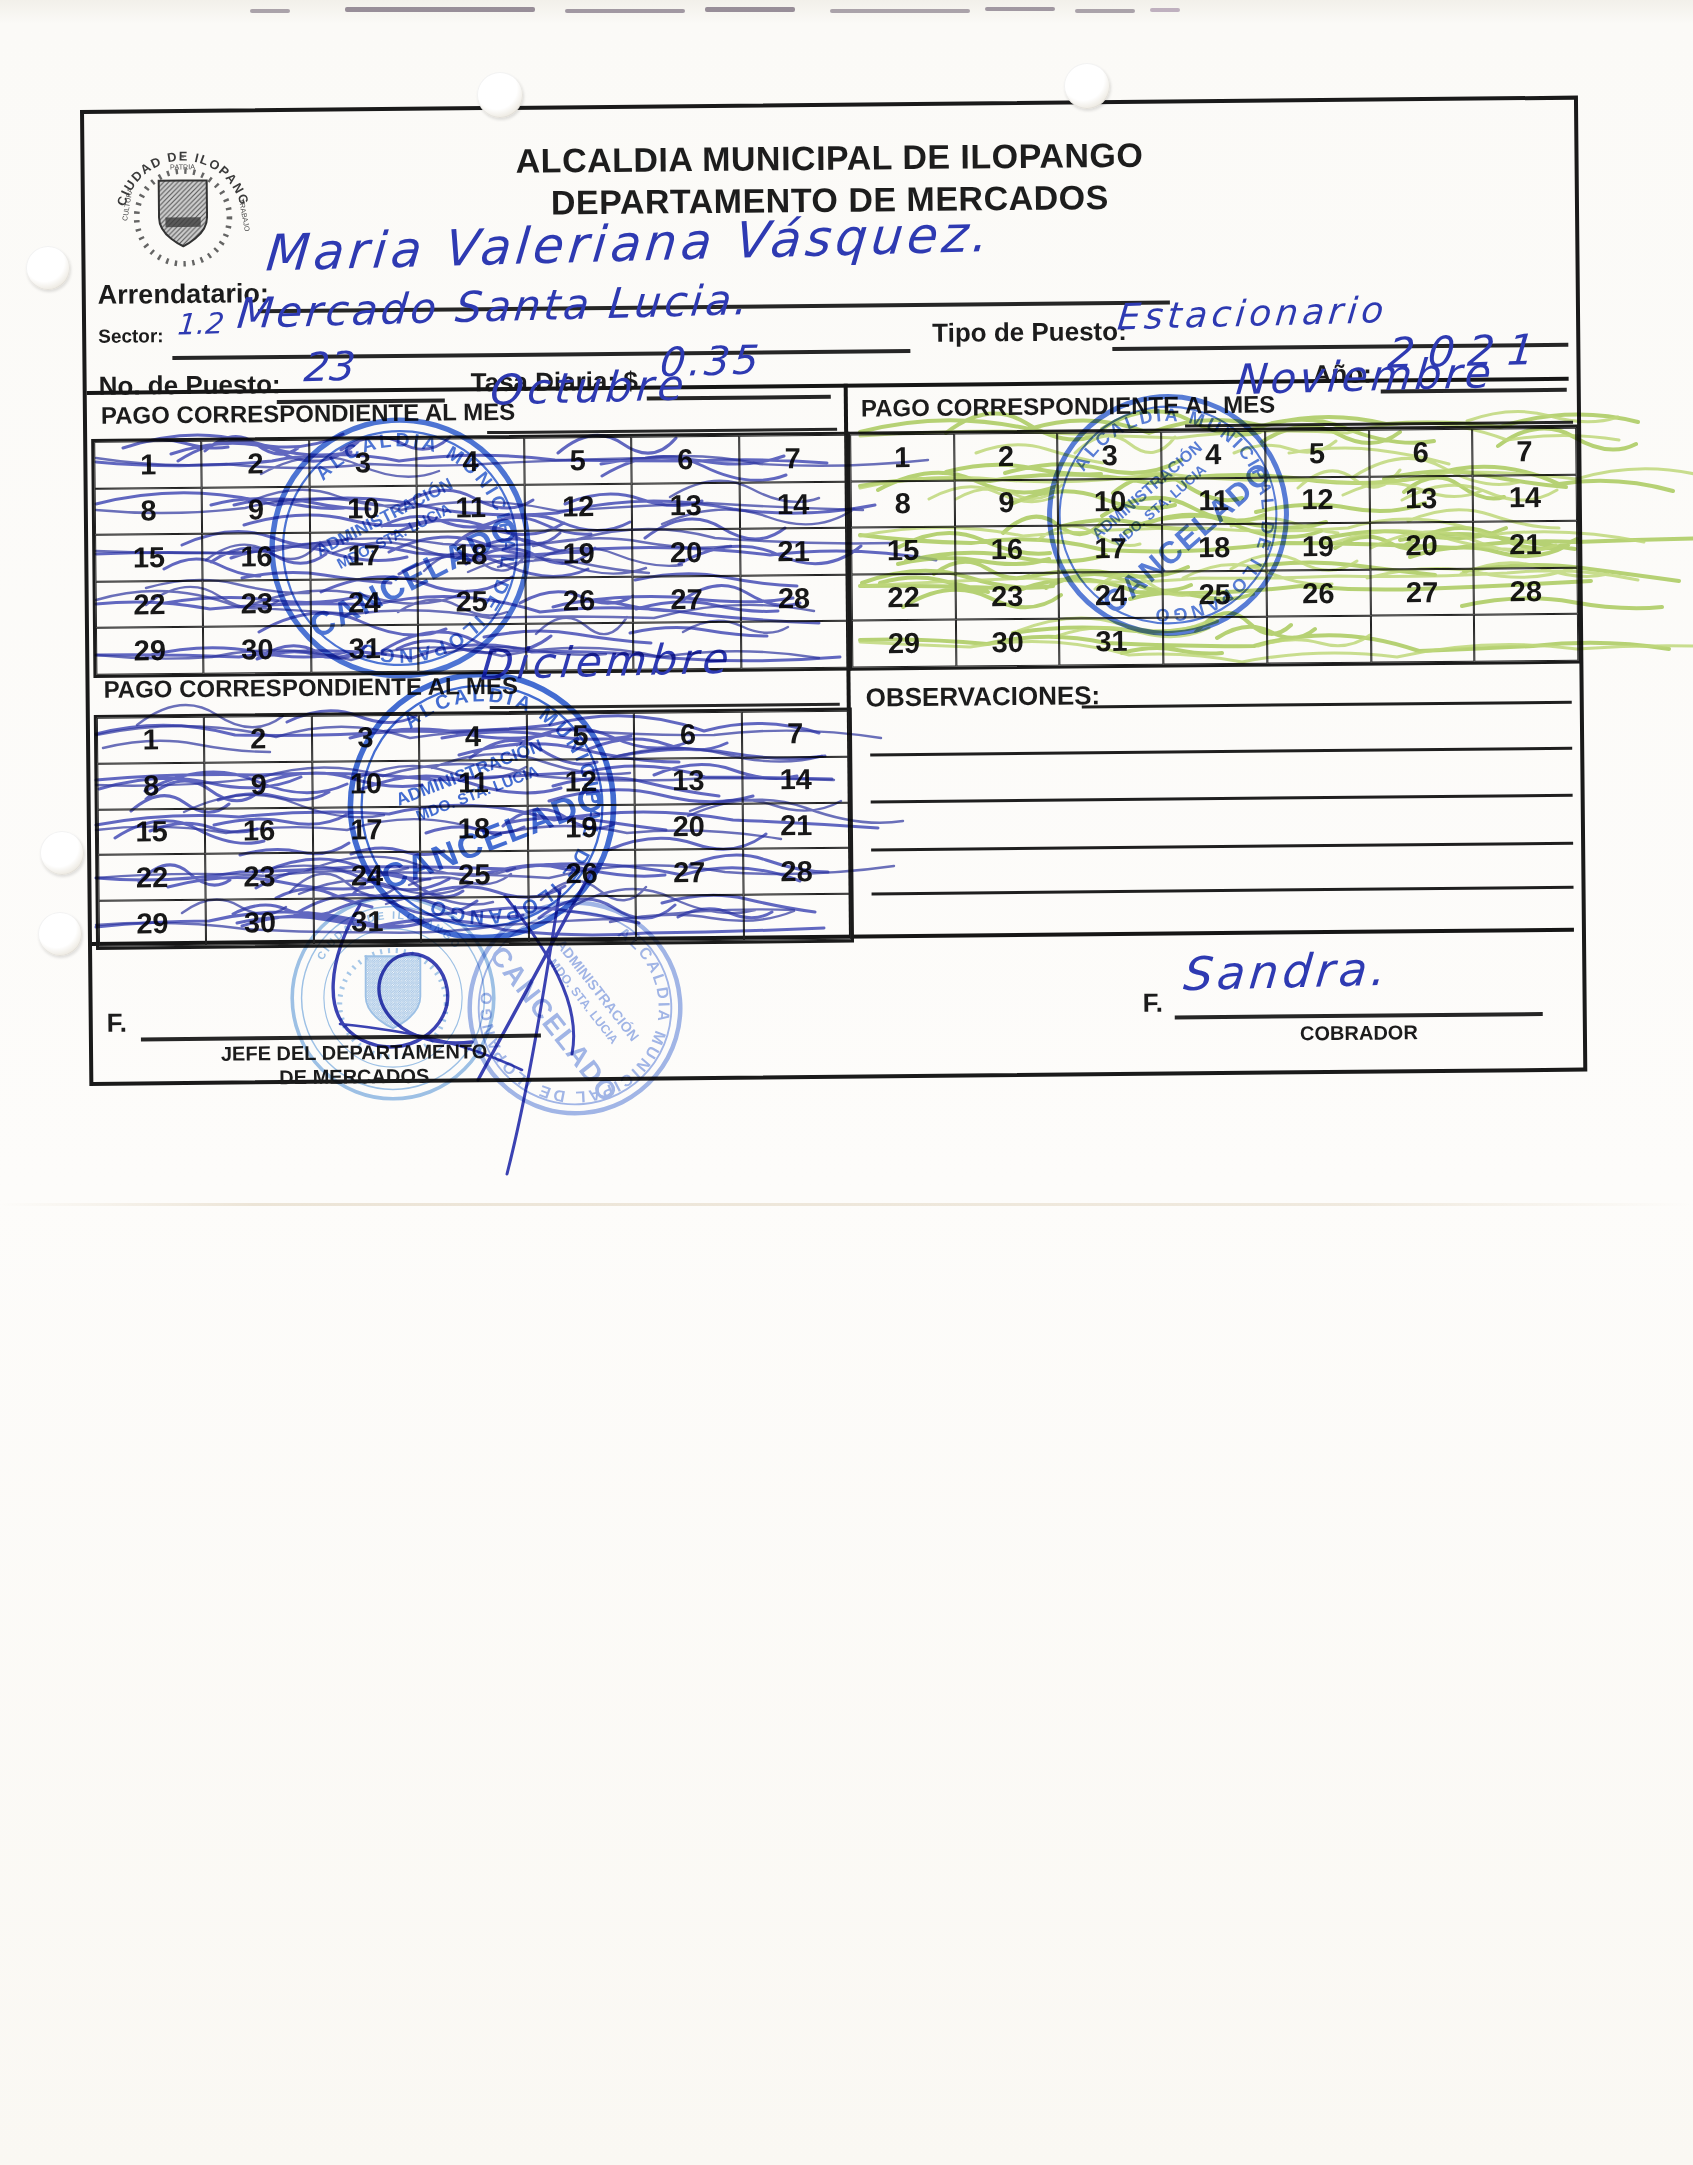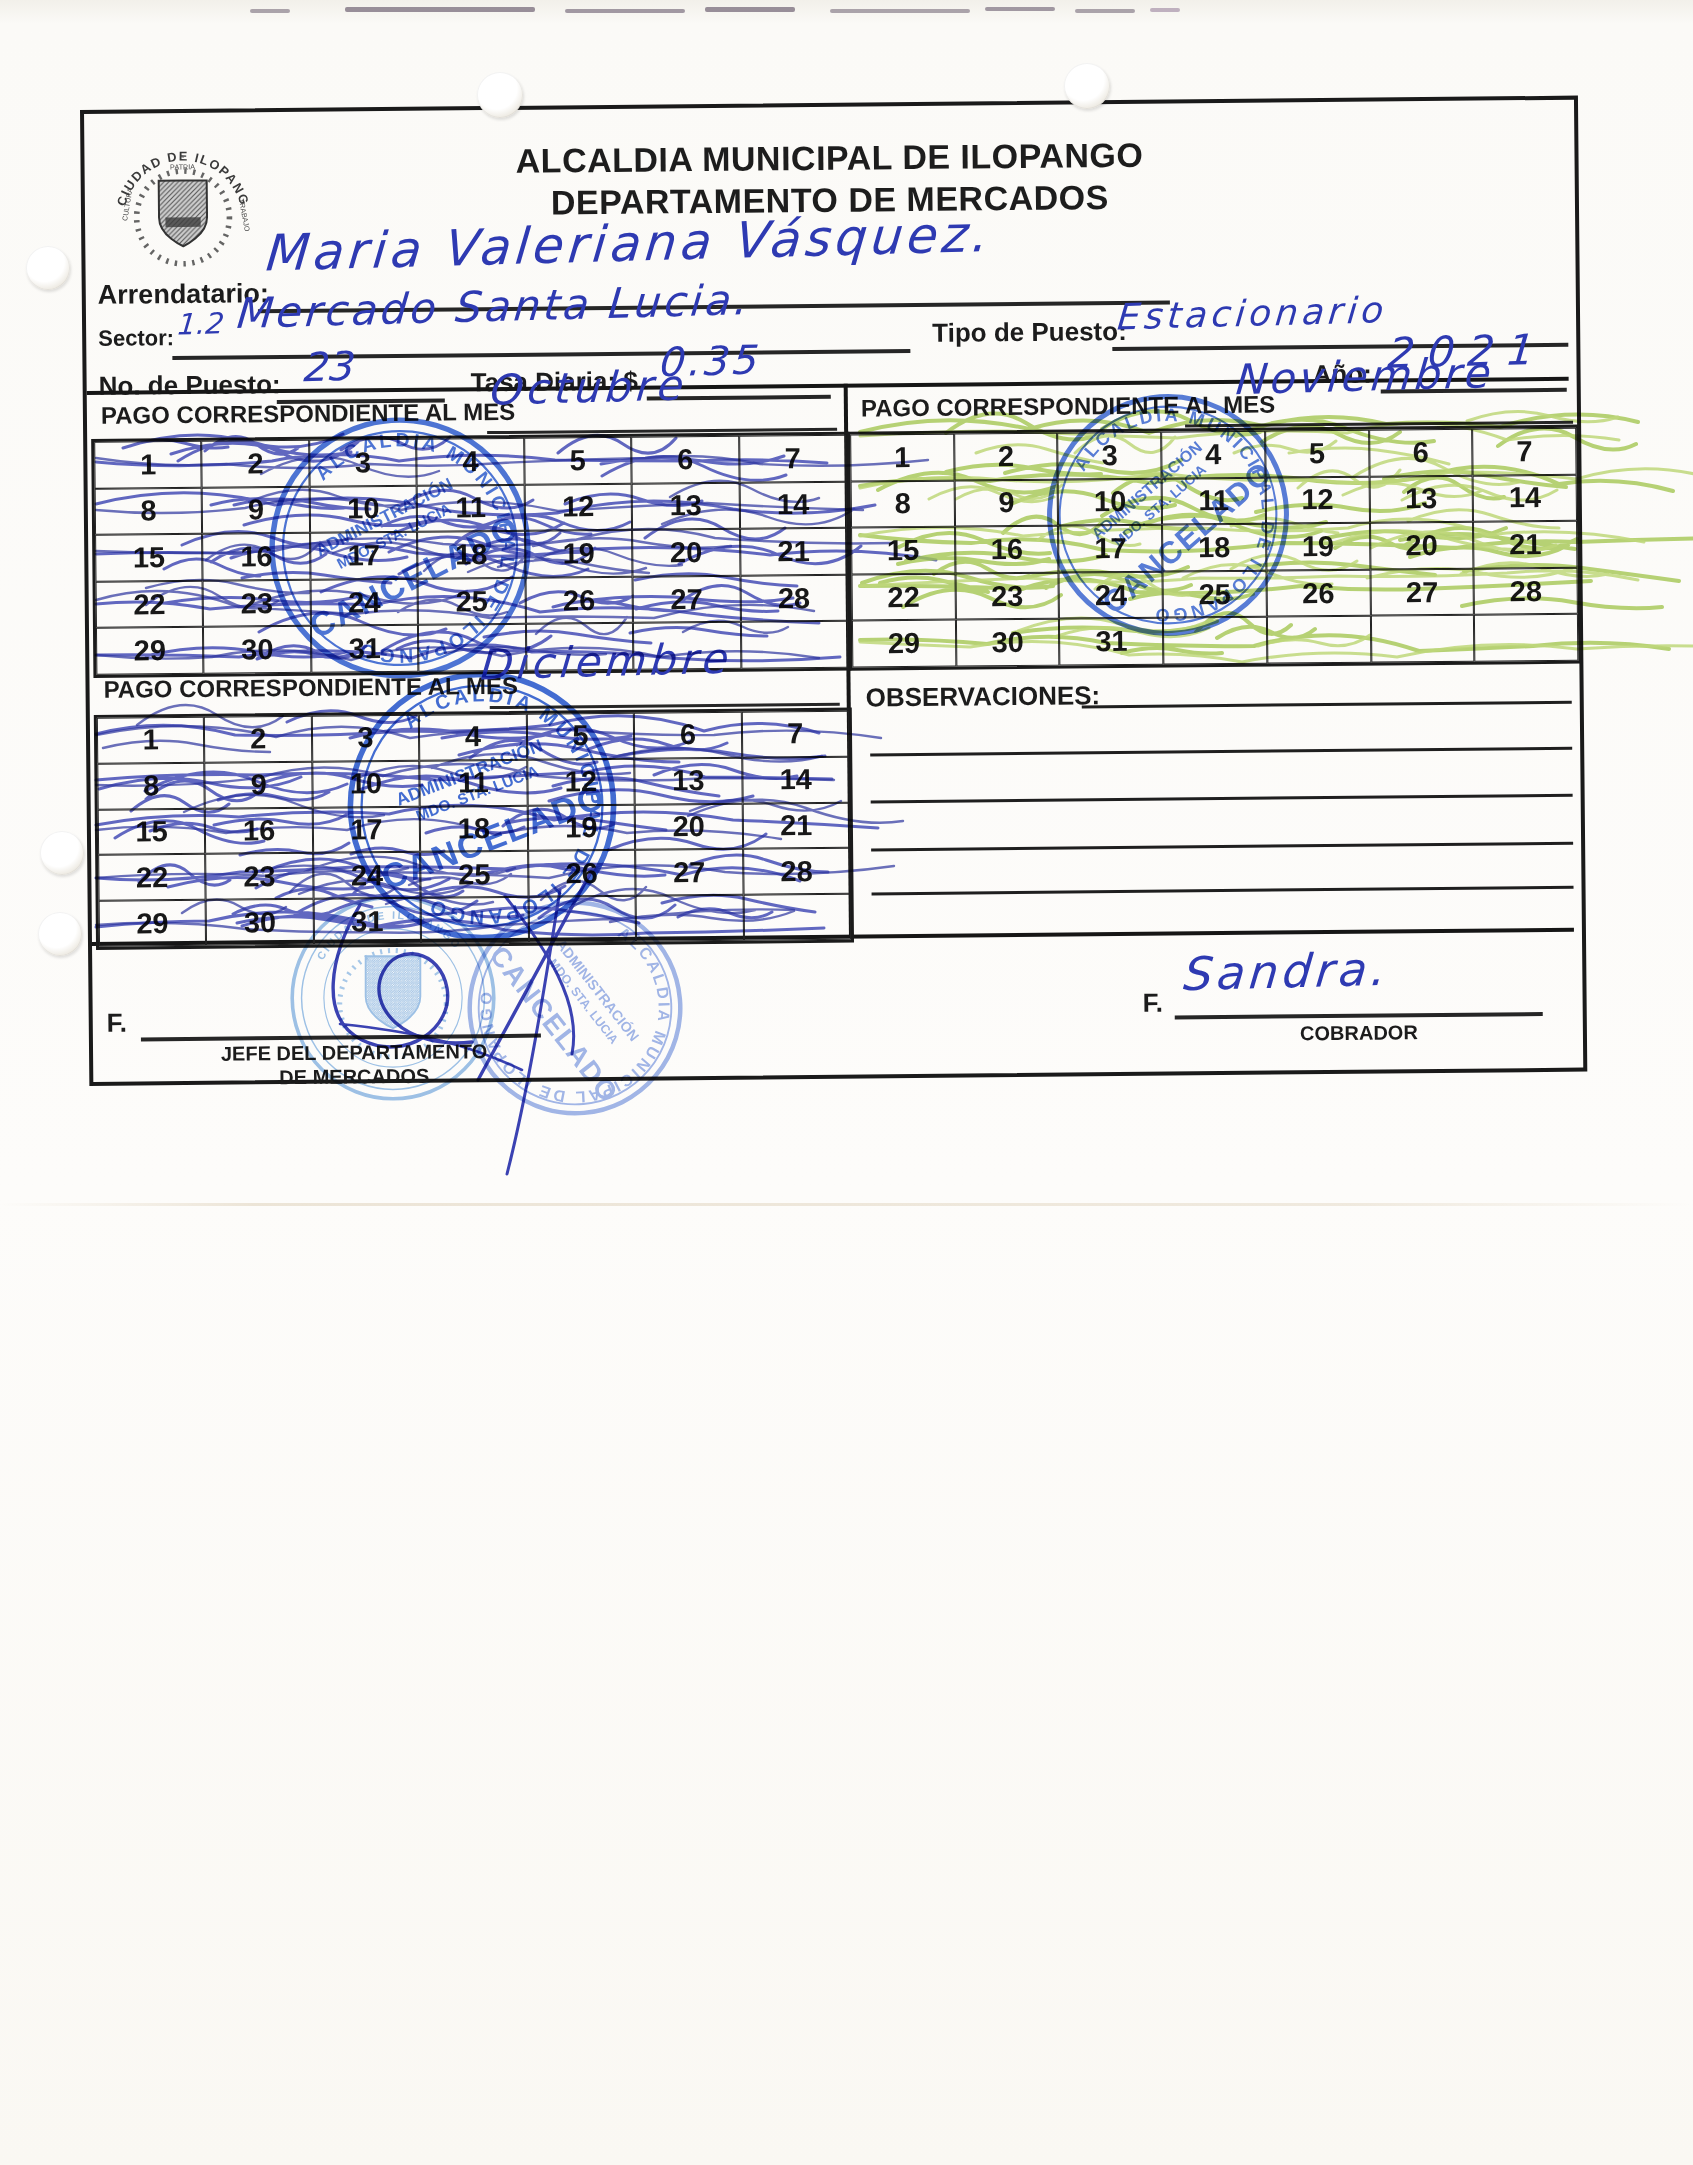--- a/index.html
+++ b/index.html
@@ -79,21 +79,21 @@
       </svg>
     </div>
 
     <div class="title t1">ALCALDIA MUNICIPAL DE ILOPANGO</div>
     <div class="title t2">DEPARTAMENTO DE MERCADOS</div>
 
     <div class="lbl" style="left:12px;top:166px;font-size:27px;">Arrendatario:</div>
     <div class="uline" style="left:172px;top:197px;width:912px;height:4px;"></div>
     <div class="hand" style="left:182px;top:106px;font-size:50px;letter-spacing:4px;">Maria Valeriana Vásquez.</div>
 
-    <div class="lbl" style="left:12px;top:212px;font-size:22px;">Sector:</div>
+    <div class="lbl" style="left:12px;top:212px;font-size:19px;">Sector:</div>
     <div class="uline" style="left:86px;top:243px;width:738px;height:4px;"></div>
     <div class="hand" style="left:92px;top:194px;font-size:29px;">1.2</div>
     <div class="hand" style="left:152px;top:172px;font-size:42px;letter-spacing:3px;">Mercado Santa Lucia.</div>
     <div class="lbl" style="left:846px;top:212px;font-size:26px;">Tipo de Puesto:</div>
     <div class="uline" style="left:1026px;top:243px;width:456px;height:4px;"></div>
     <div class="hand" style="left:1032px;top:190px;font-size:36px;letter-spacing:4px;">Estacionario</div>
 
     <div class="lbl" style="left:12px;top:257px;font-size:26px;">No. de Puesto:</div>
     <div class="uline" style="left:190px;top:288px;width:168px;height:4px;"></div>
     <div class="hand" style="left:218px;top:232px;font-size:40px;">23</div>

